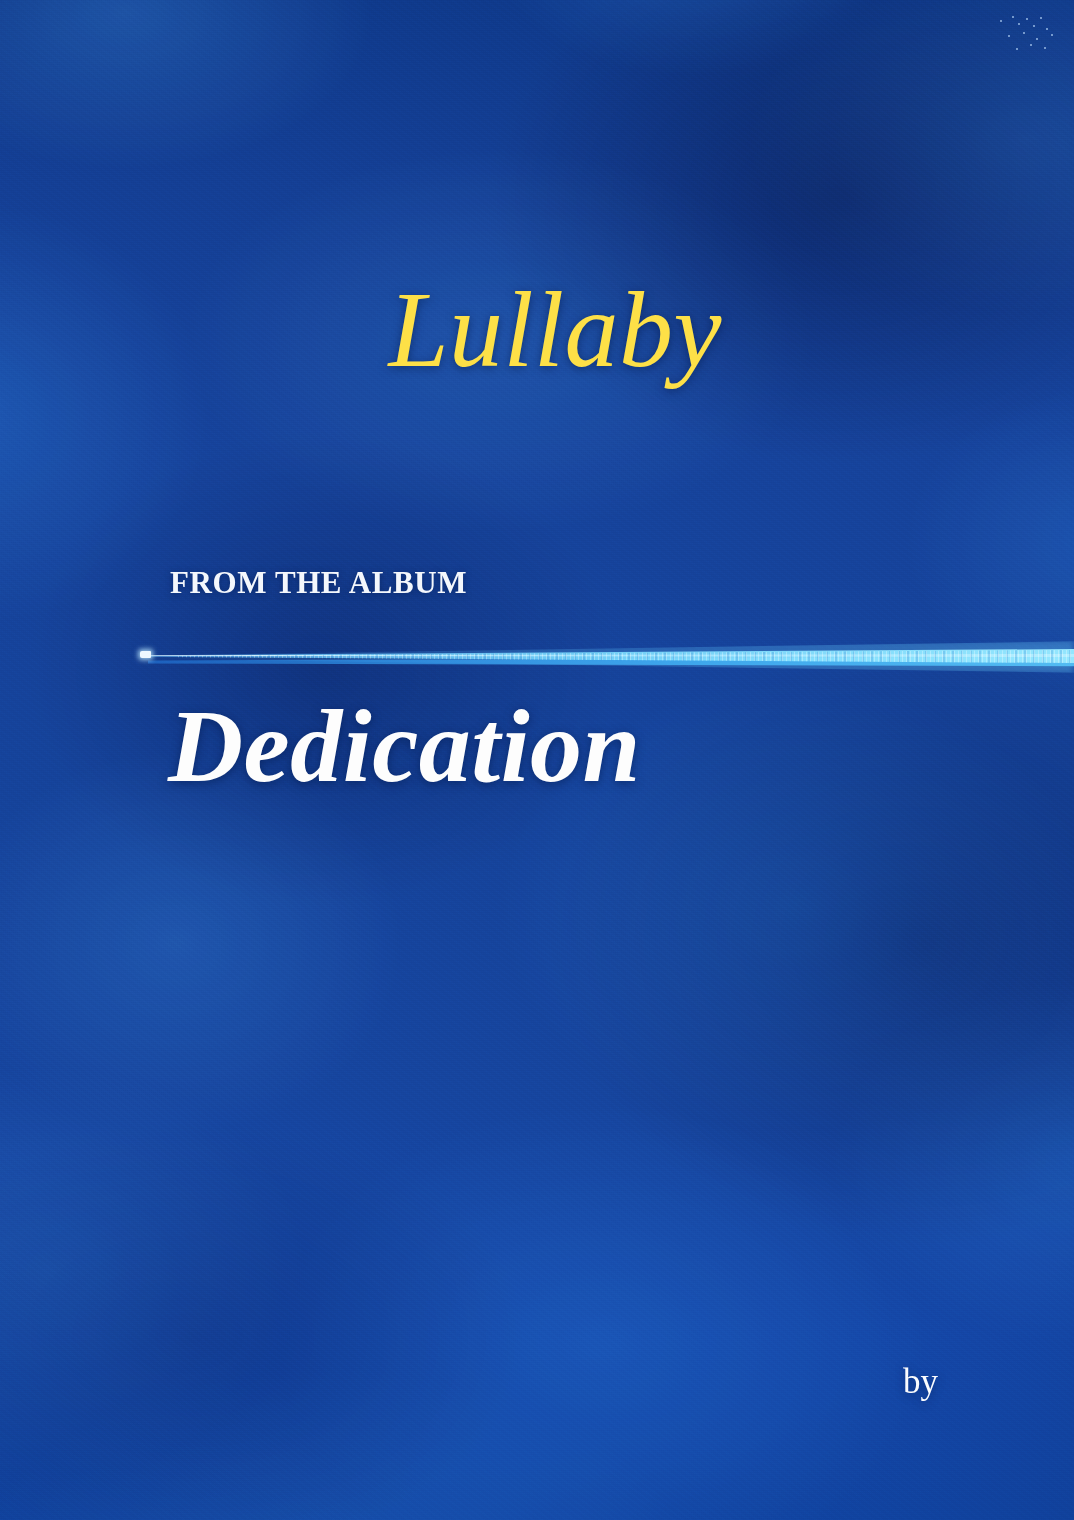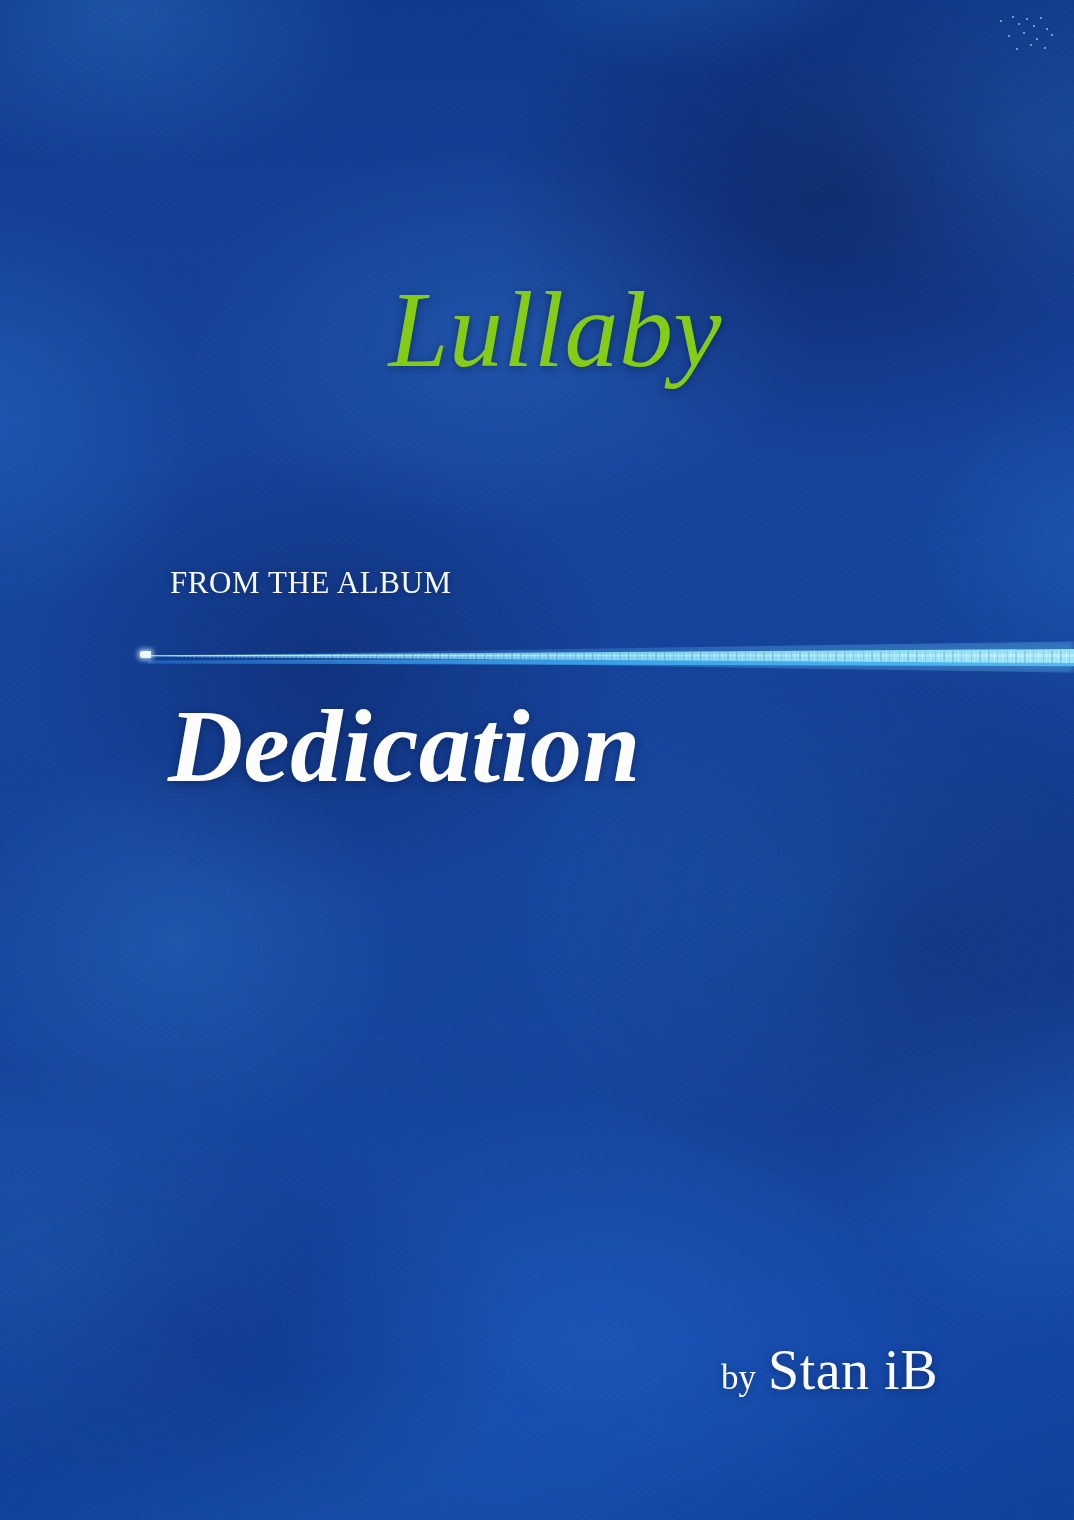--- a/index.html
+++ b/index.html
@@ -106,31 +106,31 @@
   .song-title {
     position: absolute;
     left: 0;
     top: 276px;
     width: 722px;
     text-align: right;
     font-size: 108px;
     font-style: italic;
     font-weight: 400;
     line-height: 1;
-    color: #84cc16;
+    color: #fde047;
     letter-spacing: 0.5px;
     text-shadow: 0 2px 10px rgba(4,24,72,0.55);
   }
 
   .album-kicker {
     position: absolute;
     left: 170px;
     top: 565px;
     font-size: 31px;
-    font-weight: 400;
+    font-weight: 700;
     letter-spacing: 0.6px;
     color: #f4f7fc;
     text-shadow: 0 1px 6px rgba(4,24,72,0.5);
   }
 
   
   .contrail {
     position: absolute;
     left: 138px;
     top: 640px;
@@ -295,17 +295,16 @@
       <div class="body"></div>
       <div class="core"></div>
       <div class="speckle"></div>
       <div class="plane"></div>
     </div>
 
     <div class="album-title">Dedication</div>
 
     <div class="byline">
       <span class="by">by</span>
-      <span class="artist">Stan iB</span>
     </div>
 
   </div>
 </div>
 
 </body></html>

